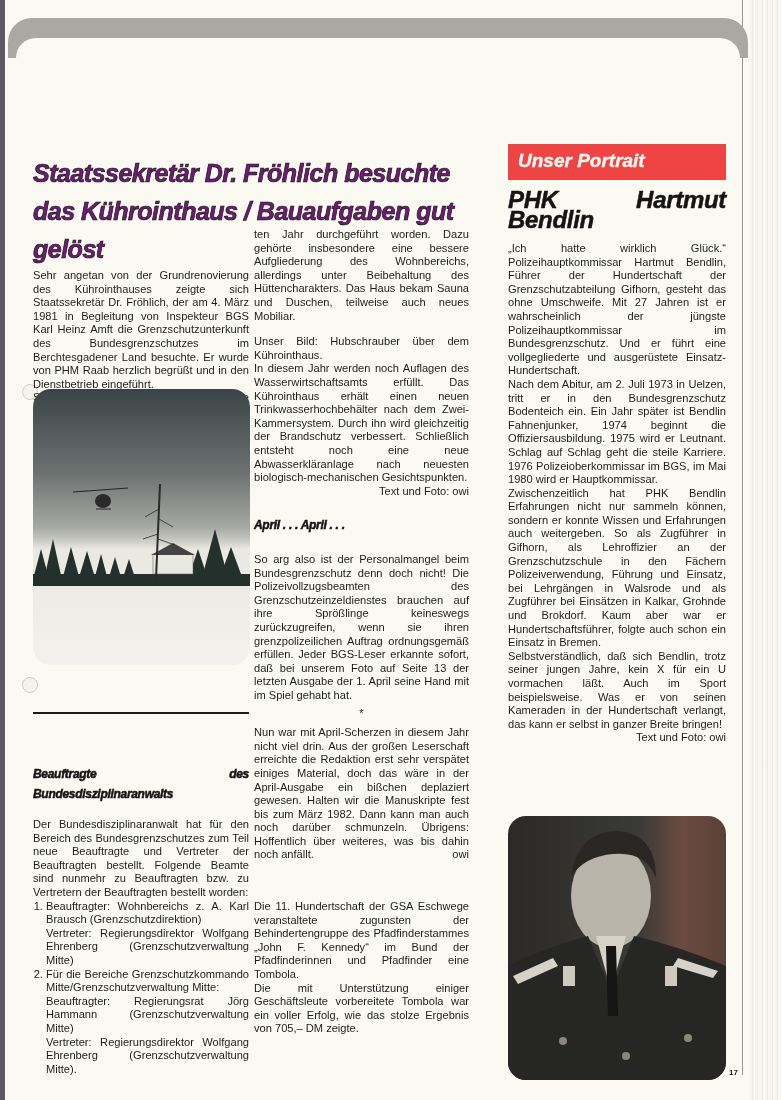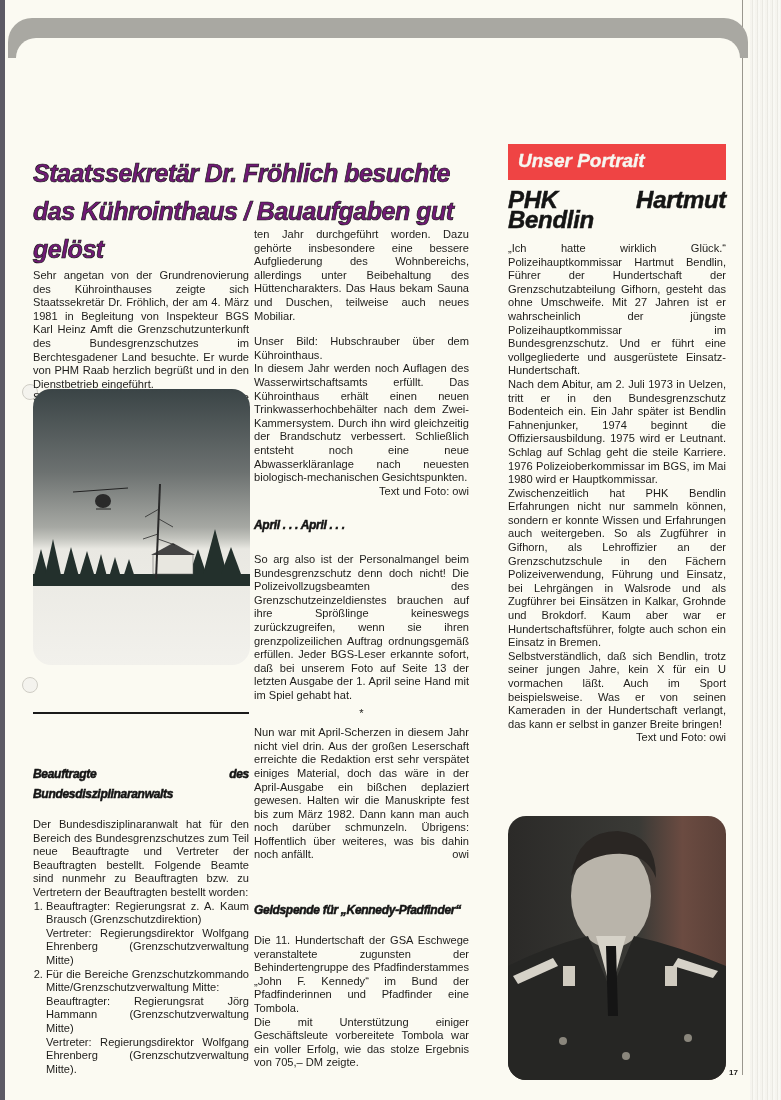--- a/index.html
+++ b/index.html
@@ -109,21 +109,21 @@
   </svg>
 </div>
 
 <div class="divider"></div>
 
 <div class="col col1" style="top:740px;margin-top:24px;">
   <h2 class="h2" style="margin-bottom:14px;">Beauftragte des Bundesdisziplinaranwalts</h2>
   <p>Der Bundesdisziplinaranwalt hat für den Bereich des Bundesgrenzschutzes zum Teil neue Beauftragte und Vertreter der Beauftragten bestellt. Folgende Beamte sind nunmehr zu Beauftragten bzw. zu Vertretern der Beauftragten bestellt worden:</p>
   <ol>
     <li>
-      <div>Beauftragter: Regierungsrat z. A. Kaum Brausch (Grenzschutzdirektion)</div>
+      <div>Beauftragter: Wohnbereichs z. A. Karl Brausch (Grenzschutzdirektion)</div>
       <div>Vertreter: Regierungsdirektor Wolfgang Ehrenberg (Grenzschutzverwaltung Mitte)</div>
     </li>
     <li>
       <div>Für die Bereiche Grenzschutzkommando Mitte/Grenzschutzverwaltung Mitte:</div>
       <div>Beauftragter: Regierungsrat Jörg Hammann (Grenzschutzverwaltung Mitte)</div>
       <div>Vertreter: Regierungsdirektor Wolfgang Ehrenberg (Grenzschutzverwaltung Mitte).</div>
     </li>
   </ol>
 </div>
 
@@ -136,21 +136,20 @@
 
 <div class="col col2" style="top:515px;">
   <h2 class="h2" style="margin-bottom:18px;">April . . . April . . .</h2>
   <p>So arg also ist der Personalmangel beim Bundesgrenzschutz denn doch nicht! Die Polizeivollzugsbeamten des Grenzschutzeinzeldienstes brauchen auf ihre Sprößlinge keineswegs zurückzugreifen, wenn sie ihren grenzpolizeilichen Auftrag ordnungsgemäß erfüllen. Jeder BGS-Leser erkannte sofort, daß bei unserem Foto auf Seite 13 der letzten Ausgabe der 1. April seine Hand mit im Spiel gehabt hat.</p>
   <p class="asterisk" style="margin:4px 0 6px;">*</p>
   <p>Nun war mit April-Scherzen in diesem Jahr nicht viel drin. Aus der großen Leserschaft erreichte die Redaktion erst sehr verspätet einiges Material, doch das wäre in der April-Ausgabe ein bißchen deplaziert gewesen. Halten wir die Manuskripte fest bis zum März 1982. Dann kann man auch noch darüber schmunzeln. Übrigens: Hoffentlich über weiteres, was bis dahin noch anfällt.</p>
   <p class="credit" style="margin-top:-13.6px;">owi</p>
 </div>
 
 <div class="col col2" style="top:900px;">
-  <h2 class="h2" style="margin-bottom:14px;">Geldspende für „Kennedy-Pfadfinder“</h2>
   <p>Die 11. Hundertschaft der GSA Eschwege veranstaltete zugunsten der Behindertengruppe des Pfadfinderstammes „John F. Kennedy“ im Bund der Pfadfinderinnen und Pfadfinder eine Tombola.</p>
   <p>Die mit Unterstützung einiger Geschäftsleute vorbereitete Tombola war ein voller Erfolg, wie das stolze Ergebnis von 705,– DM zeigte.</p>
 </div>
 
 <div class="portrait-bar">
   <span>Unser Portrait</span>
 </div>
 
 <div class="col col3" style="top:190px;">
   <h2 class="h2" style="font-size:24px; margin-bottom:12px;">PHK Hartmut Bendlin</h2>

